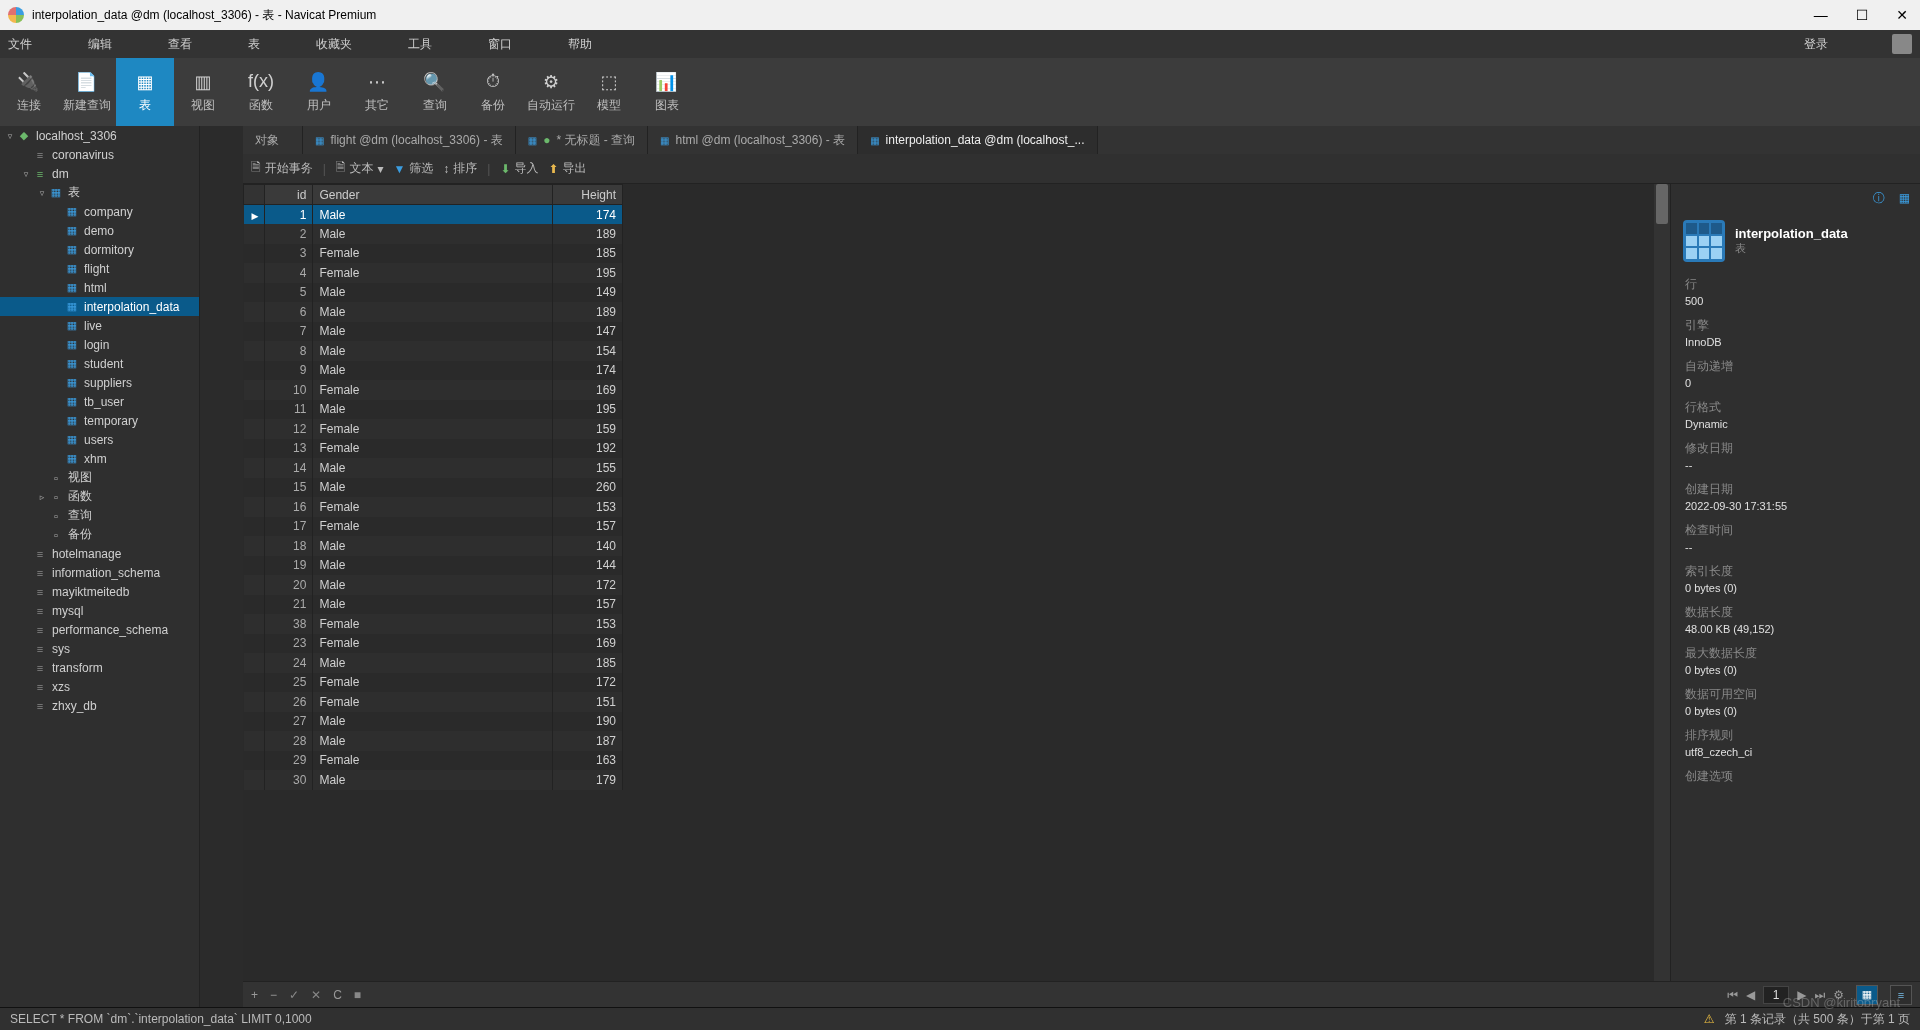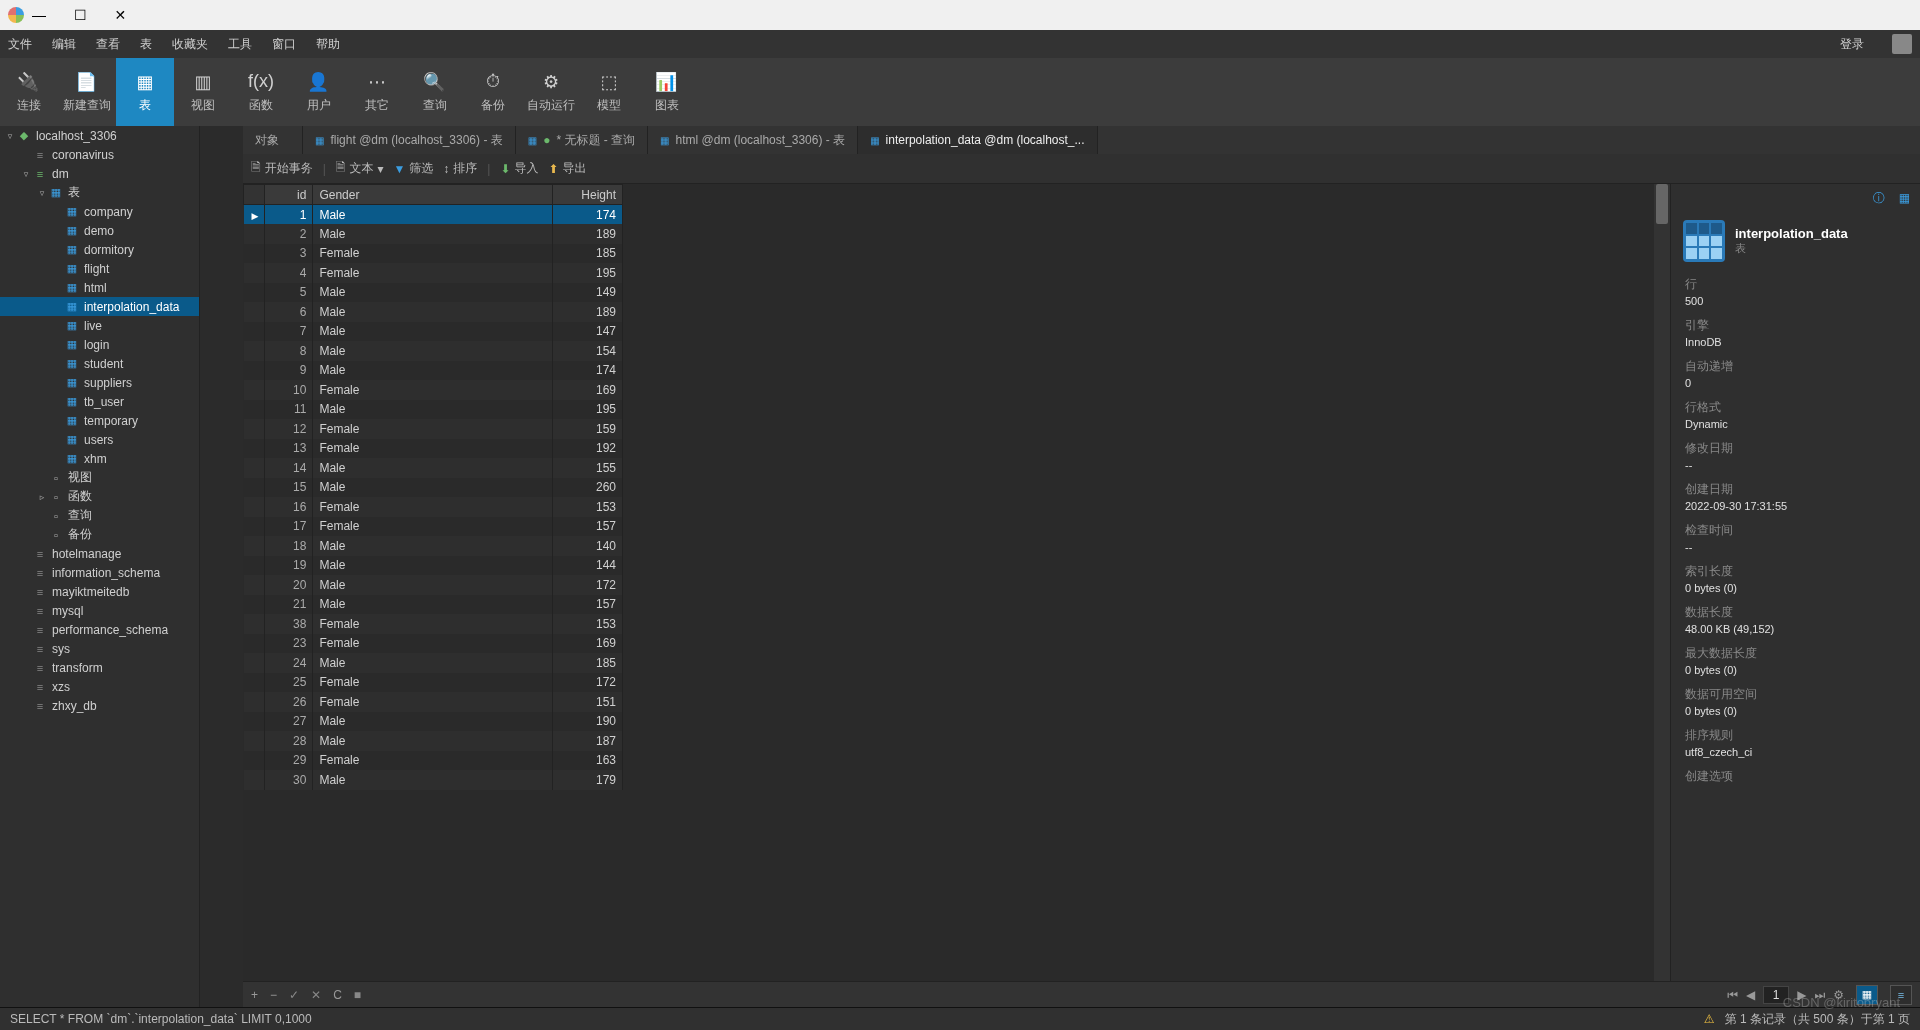--- a/index.html
+++ b/index.html
@@ -2,21 +2,21 @@
 <html><head>
 <meta charset="utf-8">
 <style>
 * { margin: 0; padding: 0; box-sizing: border-box; font-family: "Microsoft YaHei", "Segoe UI", sans-serif; font-size: 12px; }
 body { background: #2b2b2b; color: #d0d0d0; width: 1920px; height: 1030px; overflow: hidden; display: flex; flex-direction: column; }
 .titlebar { height: 30px; background: #f0f0f0; color: #000; display: flex; align-items: center; padding: 0 8px; }
 .titlebar .app-icon { width: 16px; height: 16px; border-radius: 50%; background: conic-gradient(#3b9de0 0 90deg, #88c057 90deg 180deg, #f3b74e 180deg 270deg, #e07070 270deg 360deg); margin-right: 8px; }
 .titlebar .title { flex: 1; }
 .titlebar .win-btns { display: flex; gap: 28px; margin-right: 4px; }
 .titlebar .win-btns span { font-size: 14px; }
-.menubar { height: 28px; background: #333333; display: flex; align-items: center; padding: 2px 8px; color: #d0d0d0; }
+.menubar { height: 28px; background: #333333; display: flex; align-items: center; padding: 2px 8px; color: #d0d0d0; gap: 36px; }
 .menubar > span { margin-right: 20px; cursor: default; }
 .menubar .flex { flex: 1; }
 .menubar .avatar { width: 20px; height: 20px; background: #888; border-radius: 2px; margin-left: 8px; }
 .toolbar { height: 68px; background: #3c3c3c; display: flex; align-items: center; }
 .tool { width: 58px; height: 68px; display: flex; flex-direction: column; align-items: center; justify-content: center; gap: 4px; cursor: pointer; }
 .tool.active { background: #1e88c2; color: #fff; }
 .tool-ic { width: 28px; height: 22px; display: flex; align-items: center; justify-content: center; font-size: 18px; }
 .tool-lb { font-size: 12px; color: #bfbfbf; }
 .tool.active .tool-lb { color: #fff; }
 .workspace { flex: 1; display: flex; overflow: hidden; }
@@ -83,20 +83,21 @@
 .statusbar .warn { color: #f5c542; margin: 0 10px; }
 .watermark { position: fixed; right: 20px; bottom: 20px; color: rgba(220,220,220,0.3); font-size: 13px; pointer-events: none; }
 .subtoolbar .iimport{color:#6cb96c;} .subtoolbar .iexport{color:#e8b84e;}
 .light{color:#888;}
 </style>
 </head>
 <body>
 
 <div class="titlebar">
   <div class="app-icon"></div>
+  <span class="title">interpolation_data @dm (localhost_3306) - 表 - Navicat Premium</span>
   <div class="win-btns">
     <span>—</span>
     <span>☐</span>
     <span>✕</span>
   </div>
 </div>
 
 <div class="menubar">
   <span>文件</span>
   <span>编辑</span>

